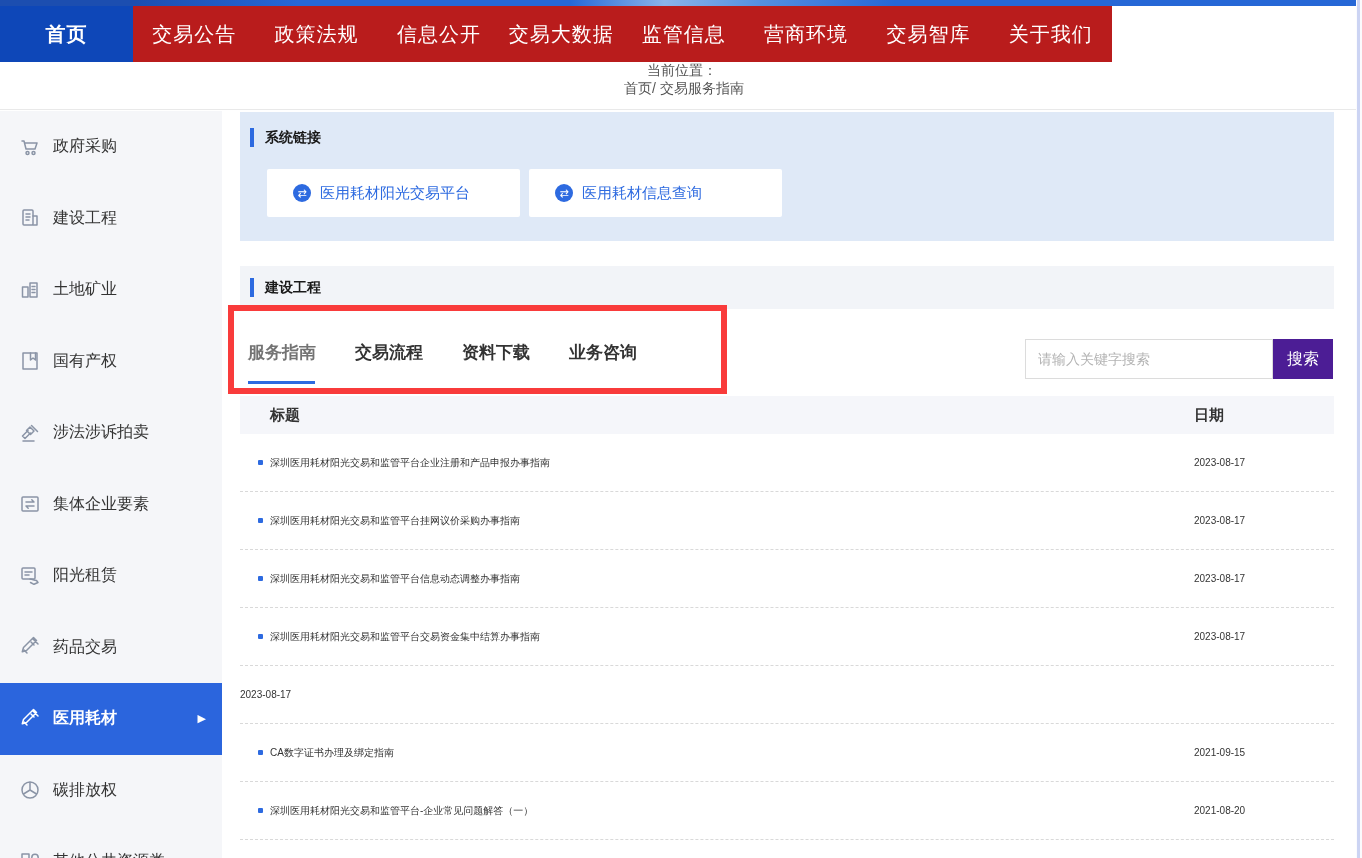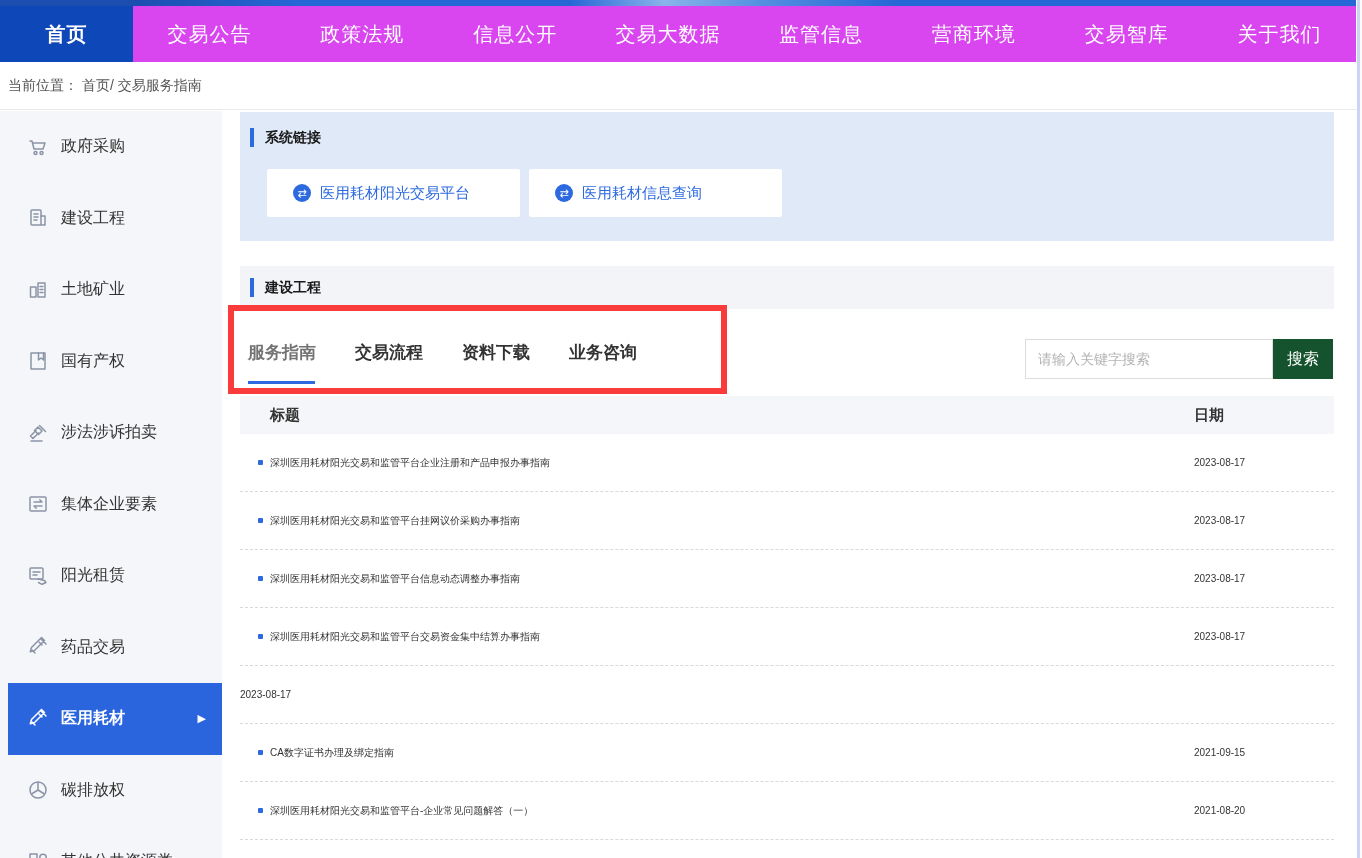--- a/index.html
+++ b/index.html
@@ -5,37 +5,37 @@
   * { margin:0; padding:0; box-sizing:border-box; }
   html,body { width:1362px; height:858px; overflow:hidden; background:#fff;
     font-family:"Liberation Sans","DejaVu Sans",sans-serif; }
   body { position:relative; }
 
   
   .banner-strip { position:absolute; top:0; left:0; width:1356px; height:6px;
     background:linear-gradient(90deg,#1c4eb0 0%,#1c4eb0 10%,#2667d6 22%,#2667d6 42%,#8ab4ea 49%,#5590e0 56%,#2667d6 66%,#2667d6 100%); }
 
   
-  .navbar { position:absolute; top:6px; left:0; width:1356px; height:56px;
-    background:#d946ef; display:flex; }
+  .navbar { position:absolute; top:6px; left:0; width:1112px; height:56px;
+    background:#b91c1c; display:flex; }
   .nav-item { flex:1; display:flex; align-items:center; justify-content:center;
     color:#fff; font-size:20px; letter-spacing:1px; cursor:pointer; }
   .nav-item.active { flex:0 0 133px; background:#0e47b8; font-weight:bold; }
 
   
   .breadcrumb-bar { position:absolute; top:62px; left:0; width:1356px; height:48px;
     background:#fff; border-bottom:1px solid #e9e9e9; display:flex; align-items:center;
-    padding-left:8px; font-size:14px; color:#555; }
+    padding-left:8px; font-size:14px; color:#555;flex-direction:column; }
   .breadcrumb-bar .crumb-path { margin-left:4px; color:#555; }
 
   
   .sidebar { position:absolute; top:111px; left:0; width:222px; height:747px;
     background:#f5f6f9; }
   .side-item { height:71.5px; display:flex; align-items:center; padding-left:18px;
-    gap:11px; font-size:16px; color:#333; cursor:pointer;margin-left:8px; }
+    gap:11px; font-size:16px; color:#333; cursor:pointer; }
   .side-item .sicon { width:24px; height:24px; color:#8a94a6; flex:0 0 24px; }
   .side-item .sicon svg { width:24px; height:24px; display:block; }
   .side-item.active { background:#2b65dd; color:#fff;font-weight:bold; }
   .side-item.active .sicon { color:#fff; }
   .side-item .arrow { margin-left:auto; margin-right:16px; font-size:11px; color:#fff; }
 
   
   .main { position:absolute; left:240px; top:112px; width:1094px; }
 
   .syslink { background:#dfe9f7; padding:16px 0 24px 10px; }
@@ -57,21 +57,21 @@
   .tab { position:relative; height:100%; display:flex; align-items:center;
     font-size:17px; font-weight:600; color:#333; cursor:pointer; }
   .tab.active { color:#737373; }
   .tab.active::after { content:''; position:absolute; left:0; right:1px; bottom:12px;
     height:3px; background:#2d6ae0; }
 
   .search-box { position:absolute; top:227px; left:785px; display:flex; }
   .search-input { width:248px; height:40px; border:1px solid #dcdcdc; background:#fff;
     padding-left:12px; font-size:14px; color:#333; outline:none; }
   .search-input::placeholder { color:#b3b3b3; }
-  .search-btn { width:60px; height:40px; background:#14532d; color:#fff; border:none;
+  .search-btn { width:60px; height:40px; background:#4c1d95; color:#fff; border:none;
     font-size:16px; cursor:pointer; }
 
   .thead { height:38px; background:#f5f6fa; display:flex; align-items:center;
     font-size:15px; font-weight:600; color:#333;justify-content:flex-end; }
   .th-title { flex:1; padding-left:30px; }
   .th-date { flex:0 0 140px; }
   .trow { height:58px; display:flex; align-items:center; font-size:10px; color:#333;
     border-bottom:1px dashed #d9d9d9; cursor:pointer; }
   .tcell-title { flex:1; display:flex; align-items:center; padding-left:18px; gap:7px; }
   .bullet { width:5px; height:5px; background:#2d6ae0; border-radius:1px; flex:0 0 5px; }

